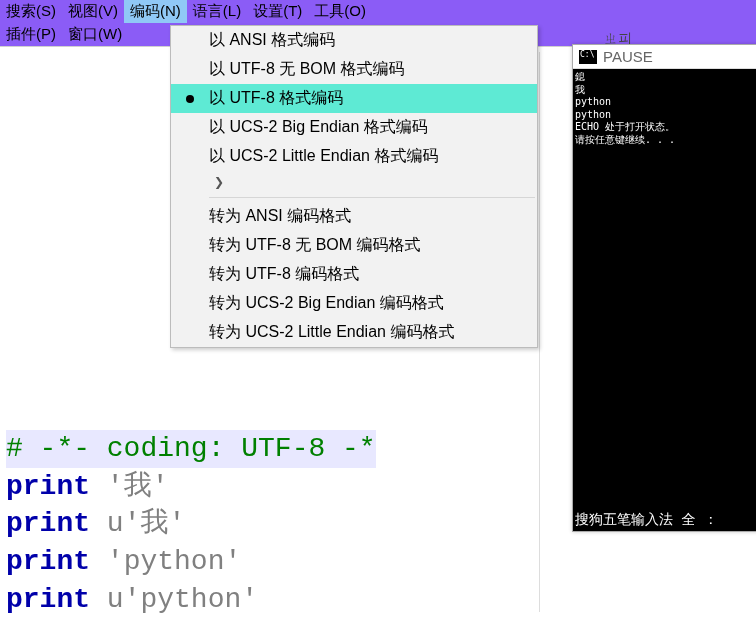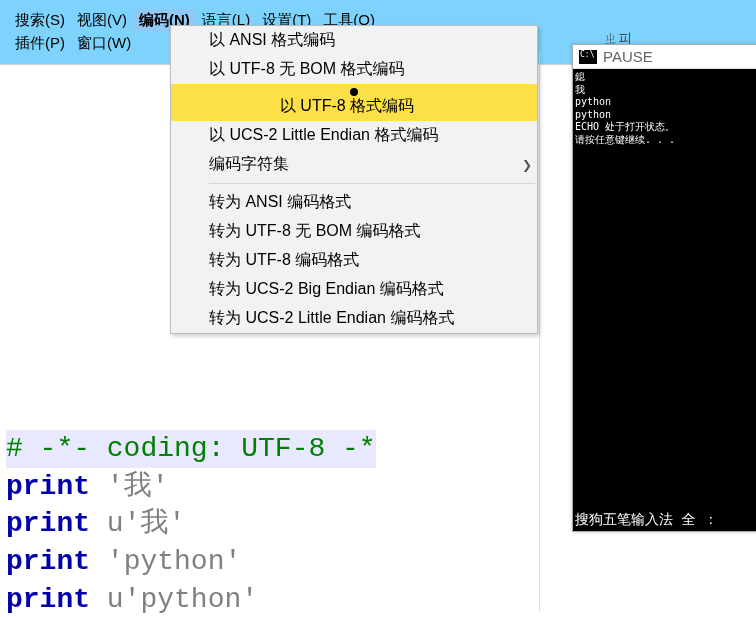--- a/index.html
+++ b/index.html
@@ -8,37 +8,36 @@
       height: 617px;
       font-family: "Microsoft YaHei", "SimSun", sans-serif;
       font-size: 15px;
       background: #ffffff;
       position: relative;
       overflow: hidden;
     }
     .menubar {
       display: flex;
       flex-wrap: wrap;
-      background: #7dd3fc;
+      background: #8b5cf6;
       border-bottom: 1px solid #d0d0d0;
-      padding: 9px;
+      padding: 0;
     }
     .menubar-row {
       display: flex;
       width: 100%;
     }
     .menu-item {
       padding: 2px 6px;
       cursor: default;
       font-size: 15px;
       color: #000;
     }
     .menu-item.active {
       background: #90c8f6;
-      font-weight: bold;
     }
     .dropdown {
       position: absolute;
       top: 25px;
       left: 170px;
       width: 368px;
       background: #f2f2f2;
       border: 1px solid #bcbcbc;
       box-shadow: 2px 2px 4px rgba(0,0,0,0.2);
       z-index: 10;
@@ -67,22 +66,21 @@
       flex: 1;
       padding-right: 14px;
     }
     .dd-arrow {
       width: 20px;
       text-align: center;
       color: #555;
       font-size: 12px;
     }
     .dropdown-item.highlight {
-      background: #fde047;
-      flex-direction: column;
+      background: #5eead4;
     }
     .dropdown-sep {
       height: 1px;
       background: #d6d6d6;
       margin: 4px 2px 4px 38px;
     }
     .editor {
       position: absolute;
       top: 52px;
       left: 0;
@@ -197,25 +195,28 @@
     <span class="dd-label">以 UTF-8 无 BOM 格式编码</span>
   </div>
   <div class="dropdown-item highlight">
     <span class="dd-icon-col">
         <span class="dd-bullet"></span>
       </span>
     <span class="dd-label">以 UTF-8 格式编码</span>
   </div>
   <div class="dropdown-item">
     <span class="dd-icon-col"></span>
+    <span class="dd-label">以 UCS-2 Big Endian 格式编码</span>
+  </div>
+  <div class="dropdown-item">
+    <span class="dd-icon-col"></span>
     <span class="dd-label">以 UCS-2 Little Endian 格式编码</span>
   </div>
   <div class="dropdown-item">
     <span class="dd-icon-col"></span>
-    <span class="dd-label">编码字符集</span>
     <span class="dd-arrow">❯</span>
   </div>
   <div class="dropdown-sep"></div>
   <div class="dropdown-item">
     <span class="dd-icon-col"></span>
     <span class="dd-label">转为 ANSI 编码格式</span>
   </div>
   <div class="dropdown-item">
     <span class="dd-icon-col"></span>
     <span class="dd-label">转为 UTF-8 无 BOM 编码格式</span>

